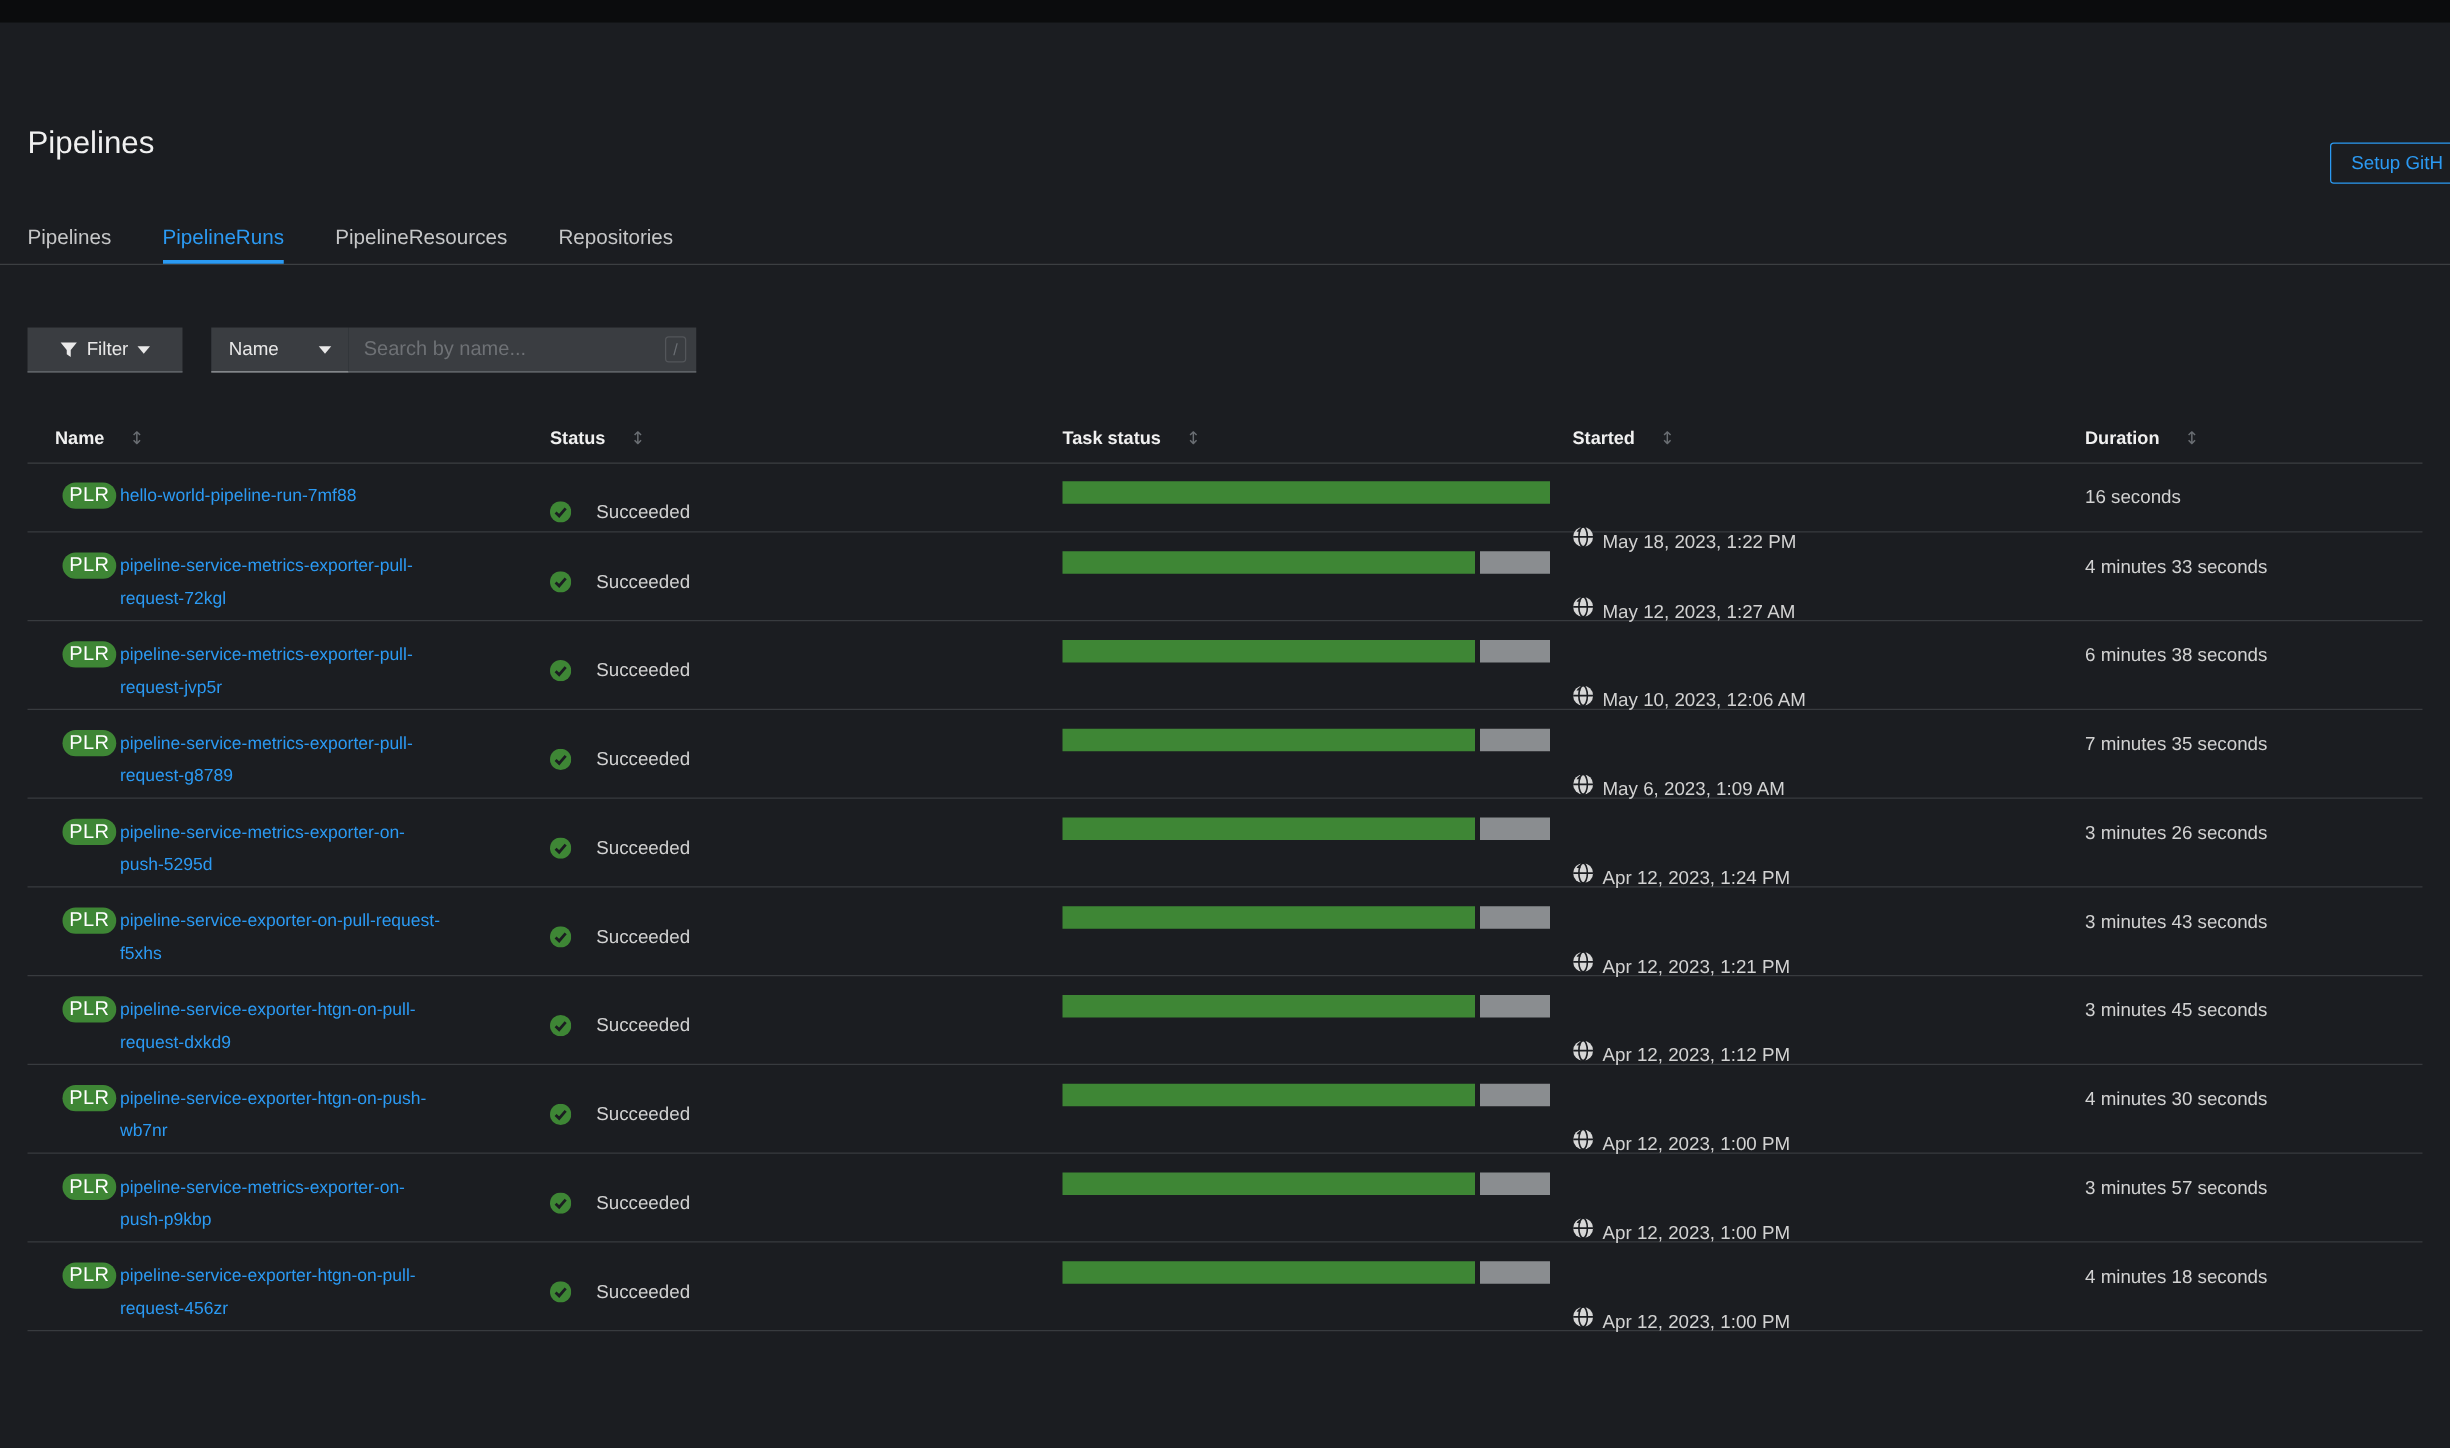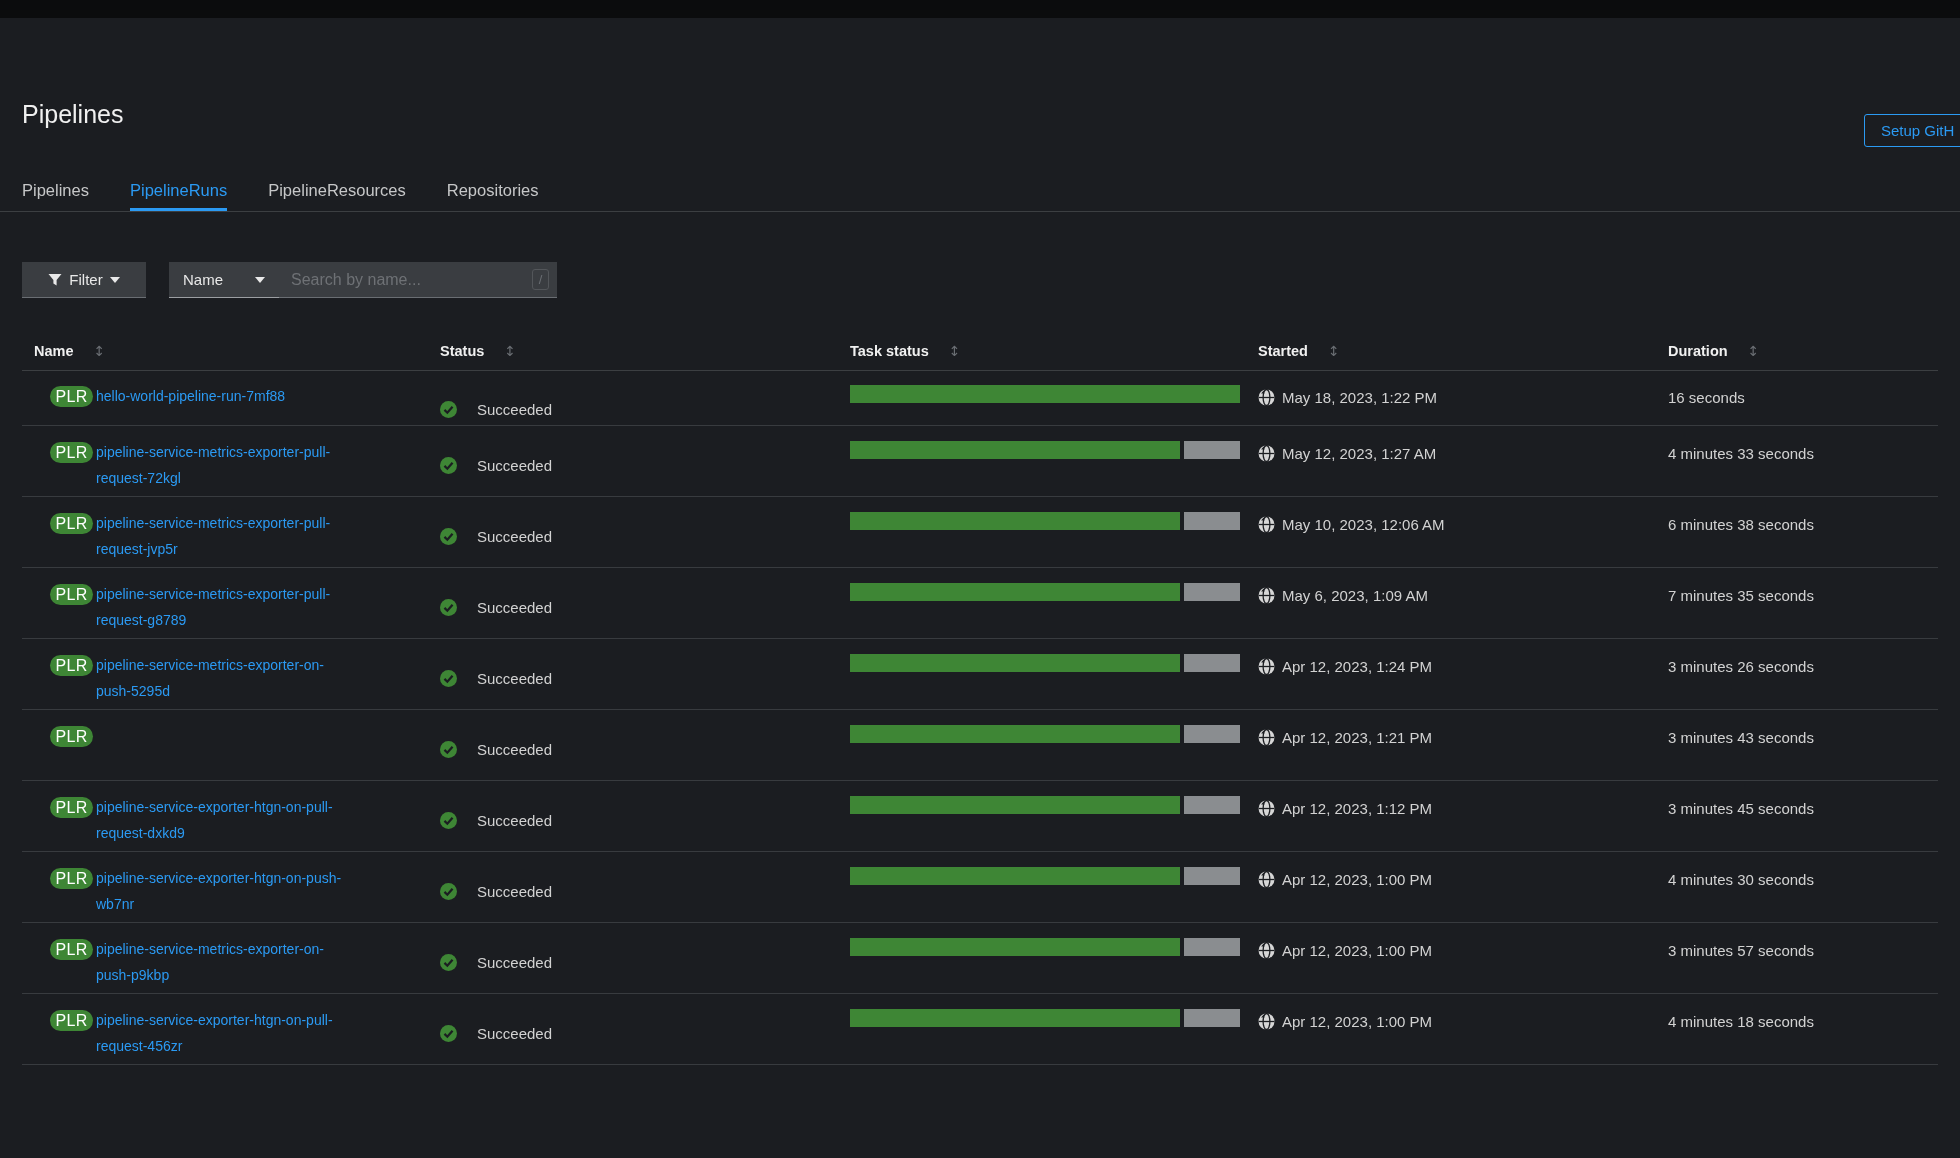--- a/index.html
+++ b/index.html
@@ -38,34 +38,34 @@
   .search-input{width:278px;height:36px;box-sizing:border-box;background:#3a3d41;border:0;border-bottom:1px solid #6a6e73;
                 color:#e9e9e9;font-size:16px;padding:0 34px 0 12px;font-family:"Liberation Sans",sans-serif;outline:none;}
   .search-input::placeholder{color:#6e7175;}
   .slash-badge{position:absolute;right:8px;top:7px;width:17px;height:21px;border:1px solid #53565a;border-radius:3px;
                color:#6a6e73;font-size:13px;display:flex;align-items:center;justify-content:center;box-sizing:border-box;}
 
   
   .table-header{position:absolute;top:332px;left:22px;width:1916px;height:38px;border-bottom:1px solid #3c3f42;}
   .th{position:absolute;top:0;height:38px;line-height:38px;font-size:14.5px;font-weight:bold;color:#f0f0f0;cursor:pointer;}
   .sort{font-family:"DejaVu Sans",sans-serif;font-weight:normal;color:#6a6e73;font-size:14px;margin-left:20px;}
-  .th-name{left:12px;} .th-status{left:418px;} .th-task{left:828px;} .th-started{left:1236px;} .th-duration{left:1646px;}
+  .th-name{left:22px;} .th-status{left:418px;} .th-task{left:828px;} .th-started{left:1236px;} .th-duration{left:1646px;}
 
   .table-body{position:absolute;top:370px;left:22px;width:1916px;}
   .row{position:relative;height:71px;border-bottom:1px solid #383b3f;box-sizing:border-box;}
   .row.single{height:56px;}
   .cell{position:absolute;top:15px;line-height:25px;font-size:15px;color:#d2d2d2;}
   .cell-name{left:28px;top:13px;}
   .badge{position:absolute;left:0;top:3px;width:43px;height:21px;background:#3e8635;color:#ffffff;border-radius:11px;
          font-size:16px;display:flex;align-items:center;justify-content:center;letter-spacing:.3px;}
   .run-link{display:block;margin-left:46px;color:#2b9af3;text-decoration:none;font-size:14px;line-height:26px;white-space:pre;}
   .cell-status{left:418px;display:flex;align-items:center;gap:20px;margin-top:12px;}
   .cell-bar{left:828px;top:15px;display:flex;gap:4px;}
   .bar-seg{height:18px;}
-  .cell-started{left:1236px;display:flex;align-items:center;gap:7px;}
+  .cell-started{left:1236px;display:flex;gap:7px;margin-top:36px;}
   .cell-duration{left:1646px;}
   .icon{display:inline-flex;flex:none;}
 </style>
 </head>
 <body>
 
 <div class="page">
 
   <div class="masthead"></div>
 
@@ -269,20 +269,22 @@
             </svg>
       </span>
       <span>Apr 12, 2023, 1:24 PM</span>
     </div>
     <div class="cell cell-duration">3 minutes 26 seconds</div>
   </div>
 
   <div class="row">
     <div class="cell cell-name">
       <span class="badge">PLR</span>
+      <a href="#" class="run-link">pipeline-service-exporter-on-pull-request-
+f5xhs</a>
     </div>
     <div class="cell cell-status">
       <span class="icon">
         <svg width="17" height="17" viewBox="0 0 16 16">
               <circle cx="8" cy="8" r="8" fill="#3e8635"></circle>
               <path d="M4.2 8.4 L6.9 11 L11.8 5.4" stroke="#1b1d21" stroke-width="2.1" fill="none"></path>
             </svg>
       </span>
       <span>Succeeded</span>
     </div>

